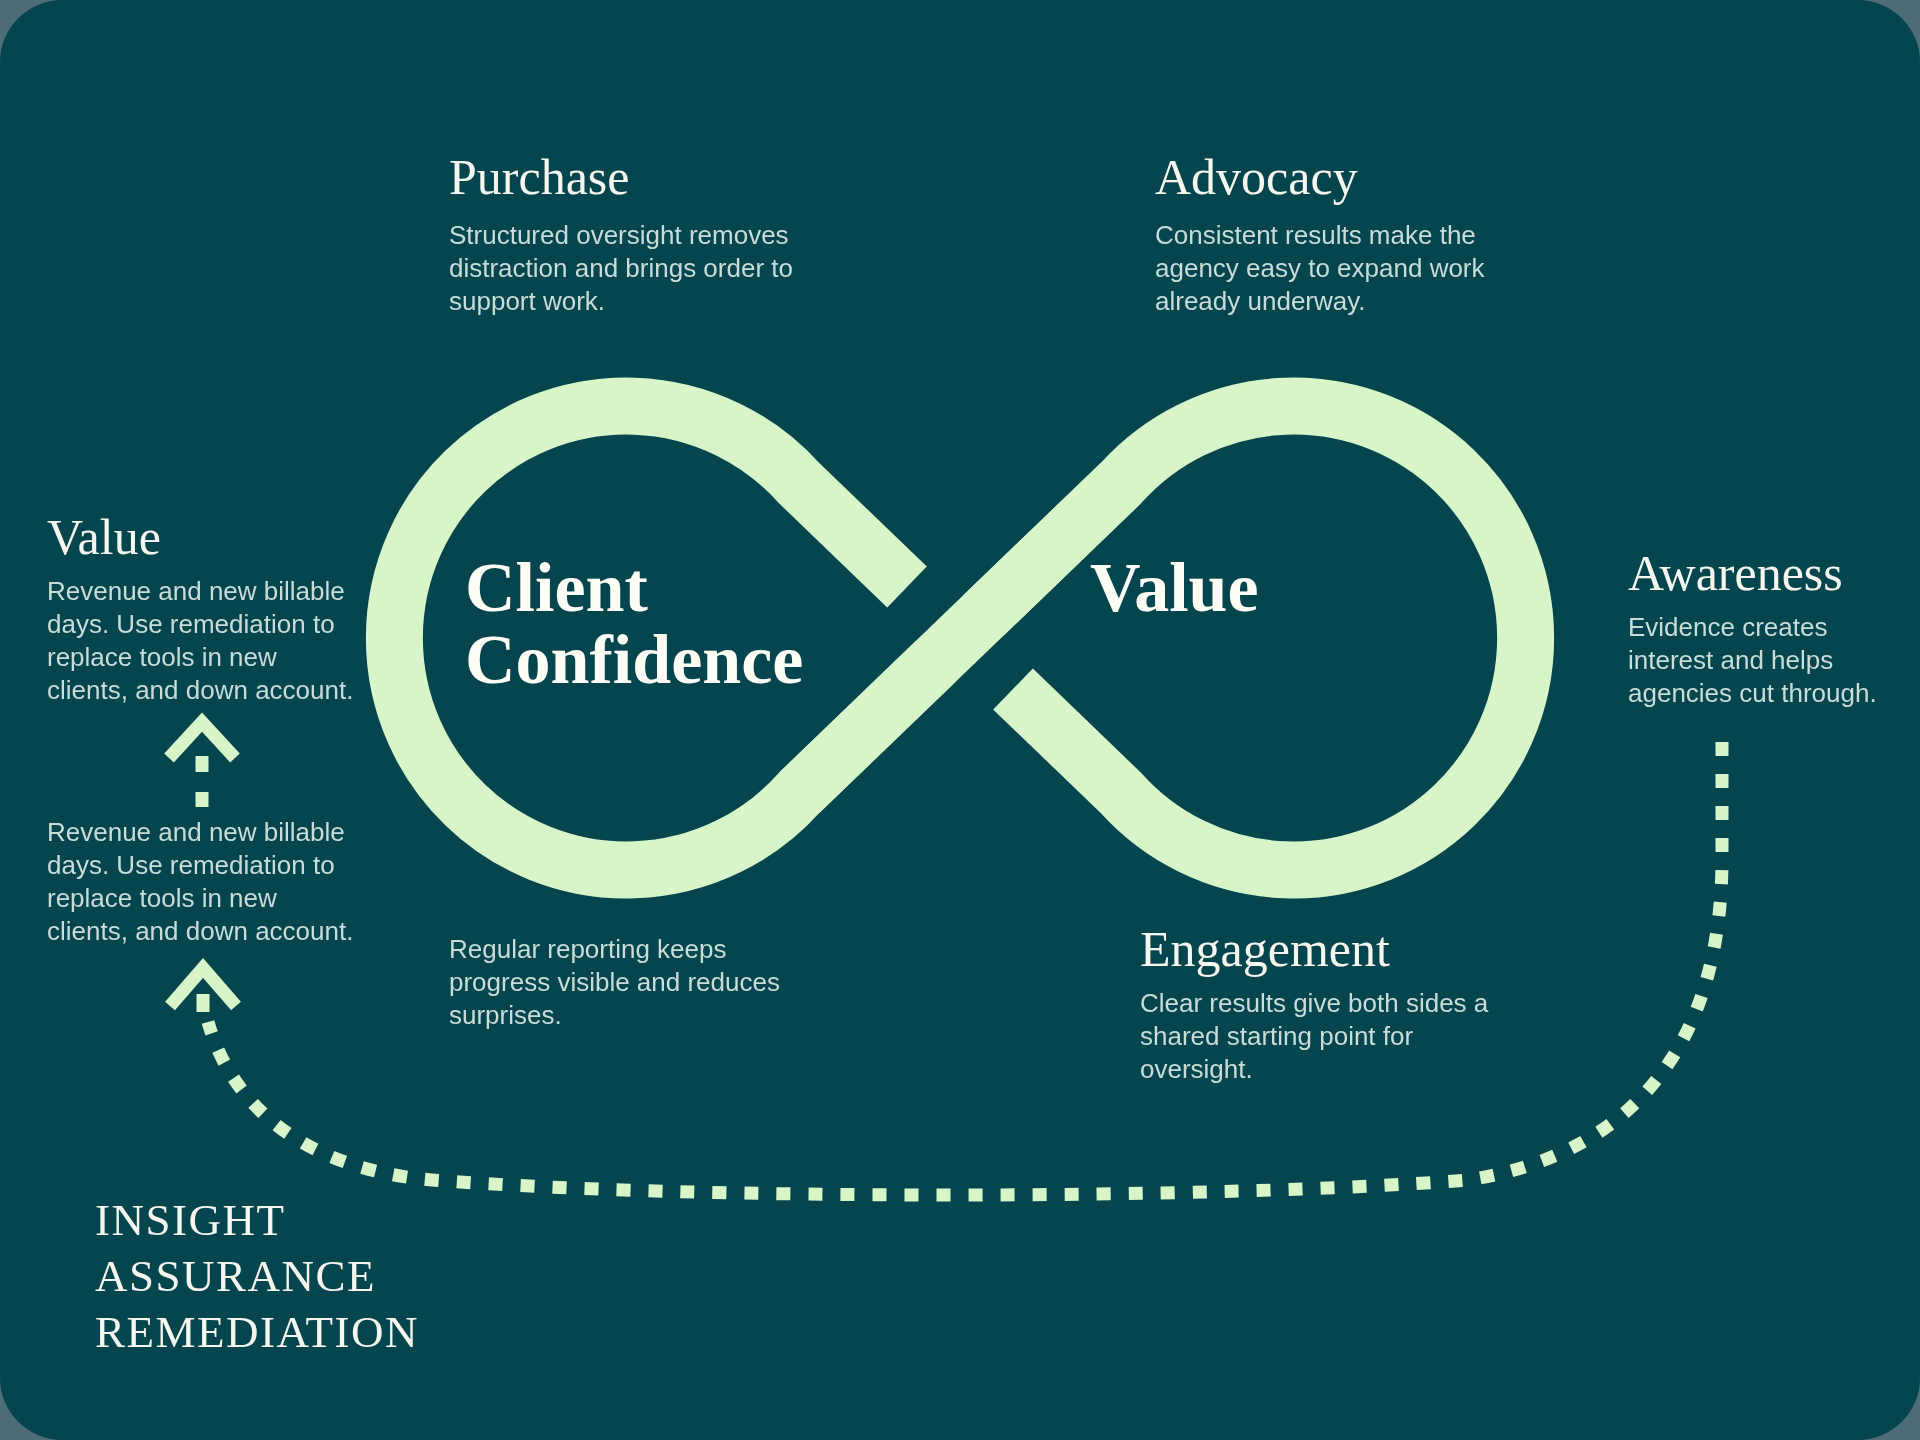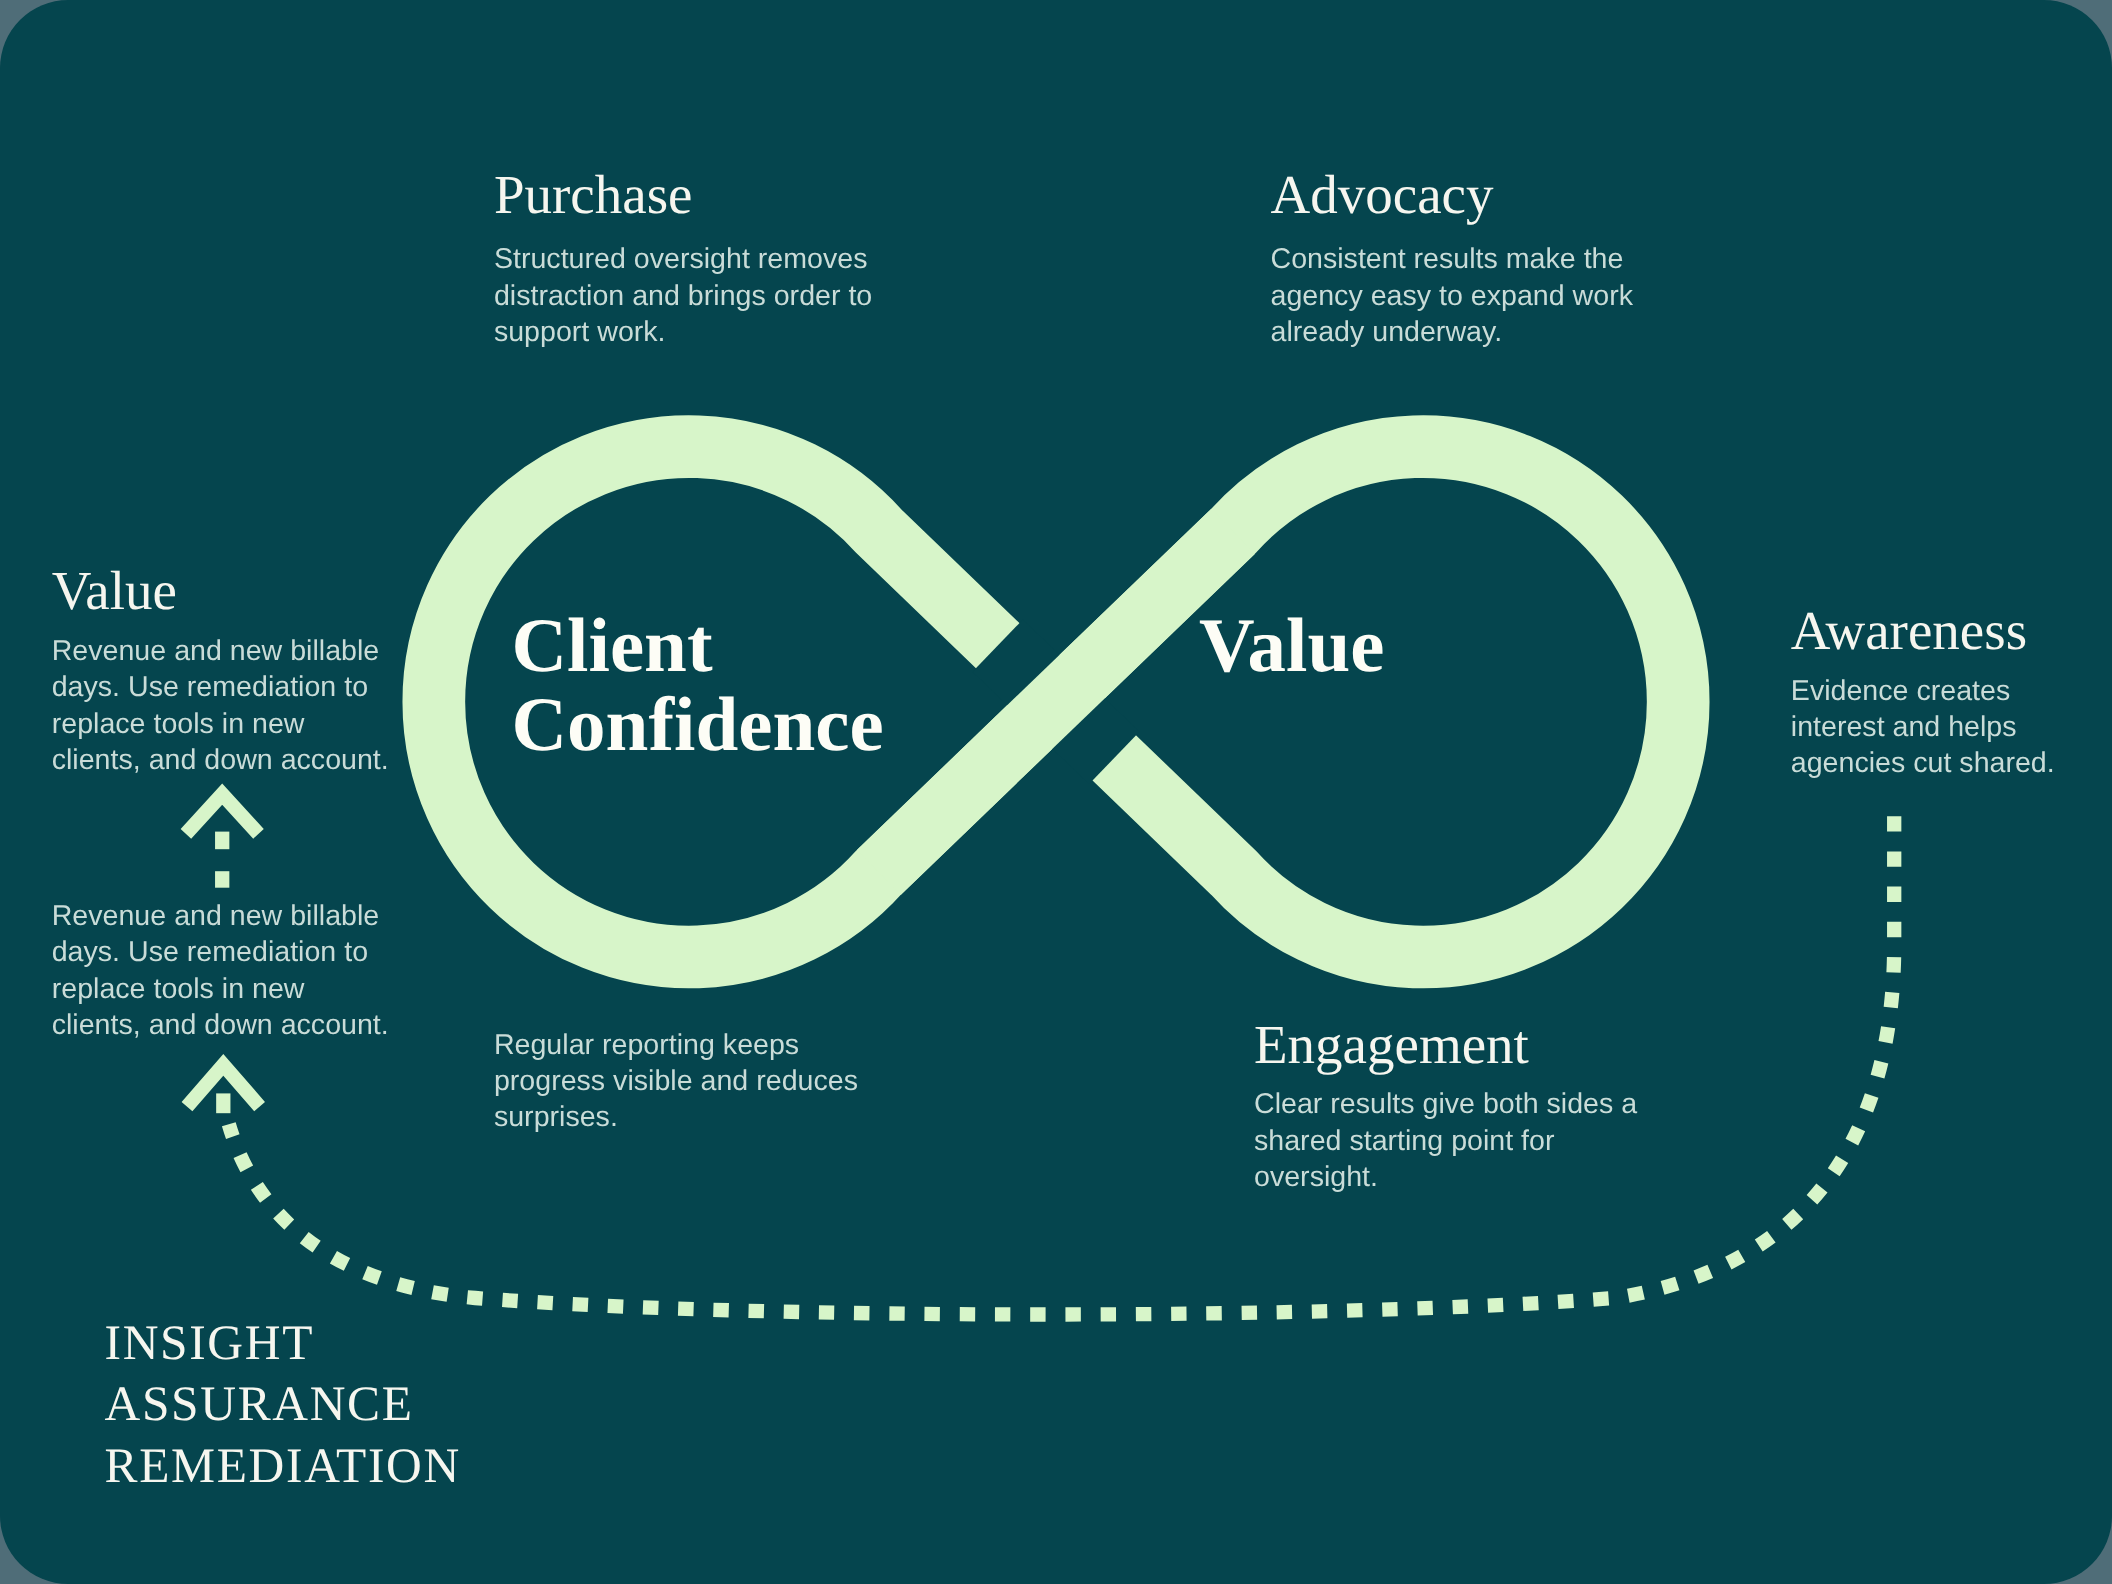--- a/index.html
+++ b/index.html
@@ -106,21 +106,21 @@
     <div>days. Use remediation to</div>
     <div>replace tools in new</div>
     <div>clients, and down account.</div>
   </div>
 
   <div class="abs" style="left:1628px; top:546px;">
     <div class="sec-title">Awareness</div>
     <div class="sec-body" style="margin-top:11px;">
       <div>Evidence creates</div>
       <div>interest and helps</div>
-      <div>agencies cut shared.</div>
+      <div>agencies cut through.</div>
     </div>
   </div>
 
   <div class="abs" style="left:449px; top:922px;">
     <div class="sec-body" style="margin-top:11px;">
       <div>Regular reporting keeps</div>
       <div>progress visible and reduces</div>
       <div>surprises.</div>
     </div>
   </div>

